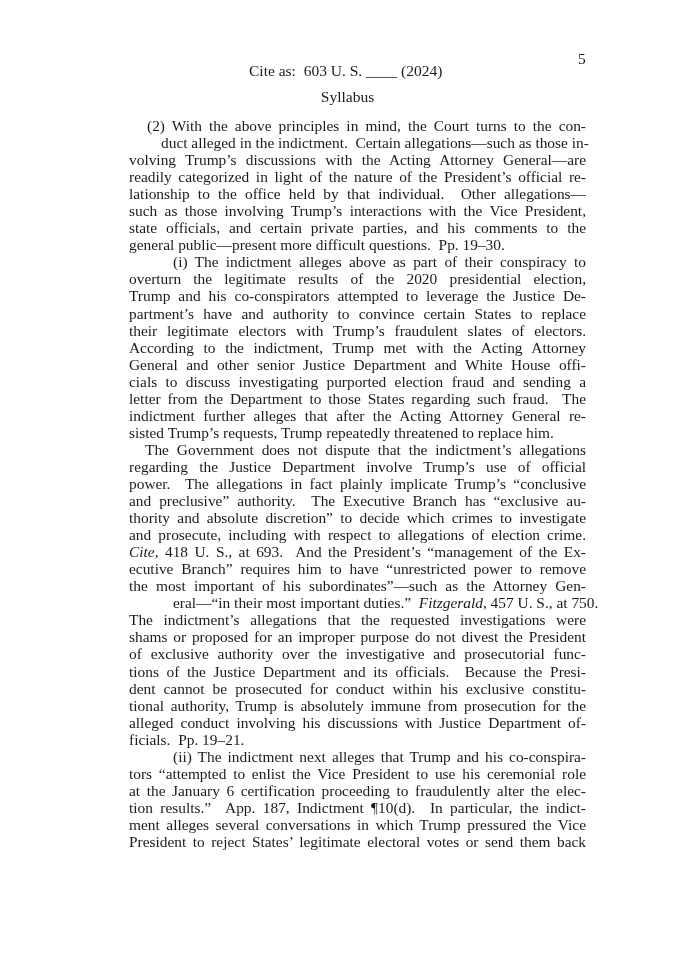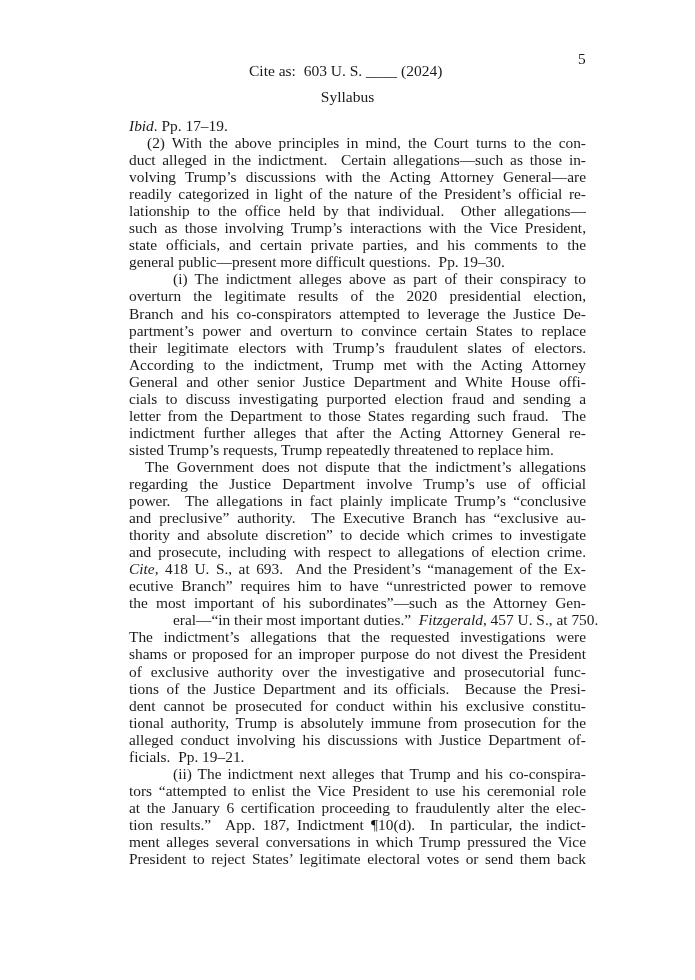--- a/index.html
+++ b/index.html
@@ -20,33 +20,32 @@
 </head>
 <body>
 
 <div class="header">
   <span class="cite" style="white-space:pre">Cite as:  603 U. S. ____ (2024)</span>
   <span class="pagenum">5</span>
 </div>
 <div class="section">Syllabus</div>
 
 <div class="body" id="body">
-    <span class="line last"><i>Ibid</i><span style="white-space: pre;">. Pp. 17–19.</span></span>
     <span class="line ind1" style="white-space: nowrap;"><span style="white-space: pre;">(2) With the above principles in mind, the Court turns to the con-</span></span>
-    <span class="line" style="white-space: nowrap;"><span style="white-space: pre;">duct alleged in the indictment.  Certain allegations—such as those in-</span></span>
+    <span class="line" style="white-space: nowrap;"><span style="white-space: pre; margin-left: 32px;">duct alleged in the indictment.  Certain allegations—such as those in-</span></span>
     <span class="line" style="white-space: nowrap;"><span style="white-space: pre;">volving Trump’s discussions with the Acting Attorney General—are</span></span>
     <span class="line" style="white-space: nowrap;"><span style="white-space: pre;">readily categorized in light of the nature of the President’s official re-</span></span>
     <span class="line" style="white-space: nowrap;"><span style="white-space: pre;">lationship to the office held by that individual.  Other allegations—</span></span>
     <span class="line" style="white-space: nowrap;"><span style="white-space: pre;">such as those involving Trump’s interactions with the Vice President,</span></span>
     <span class="line" style="white-space: nowrap;"><span style="white-space: pre;">state officials, and certain private parties, and his comments to the</span></span>
     <span class="line last"><span style="white-space: pre;">general public—present more difficult questions.  Pp. 19–30.</span></span>
     <span class="line ind2" style="white-space: nowrap;"><span style="white-space: pre;">(i) The indictment alleges above as part of their conspiracy to</span></span>
     <span class="line" style="white-space: nowrap;"><span style="white-space: pre;">overturn the legitimate results of the 2020 presidential election,</span></span>
-    <span class="line" style="white-space: nowrap;"><span style="white-space: pre;">Branch and his co-conspirators attempted to leverage the Justice De-</span></span>
-    <span class="line" style="white-space: nowrap;"><span style="white-space: pre;">partment’s power and overturn to convince certain States to replace</span></span>
+    <span class="line" style="white-space: nowrap;"><span style="white-space: pre;">Trump and his co-conspirators attempted to leverage the Justice De-</span></span>
+    <span class="line" style="white-space: nowrap;"><span style="white-space: pre;">partment’s have and authority to convince certain States to replace</span></span>
     <span class="line" style="white-space: nowrap;"><span style="white-space: pre;">their legitimate electors with Trump’s fraudulent slates of electors.</span></span>
     <span class="line" style="white-space: nowrap;"><span style="white-space: pre;">According to the indictment, Trump met with the Acting Attorney</span></span>
     <span class="line" style="white-space: nowrap;"><span style="white-space: pre;">General and other senior Justice Department and White House offi-</span></span>
     <span class="line" style="white-space: nowrap;"><span style="white-space: pre;">cials to discuss investigating purported election fraud and sending a</span></span>
     <span class="line" style="white-space: nowrap;"><span style="white-space: pre;">letter from the Department to those States regarding such fraud.  The</span></span>
     <span class="line" style="white-space: nowrap;"><span style="white-space: pre;">indictment further alleges that after the Acting Attorney General re-</span></span>
     <span class="line last"><span style="white-space: pre;">sisted Trump’s requests, Trump repeatedly threatened to replace him.</span></span>
     <span class="line ind0" style="white-space: nowrap;"><span style="white-space: pre; font-family: Liberation Serif, serif;">The Government does not dispute that the indictment’s allegations</span></span>
     <span class="line" style="white-space: nowrap;"><span style="white-space: pre;">regarding the Justice Department involve Trump’s use of official</span></span>
     <span class="line" style="white-space: nowrap;"><span style="white-space: pre;">power.  The allegations in fact plainly implicate Trump’s “conclusive</span></span>

